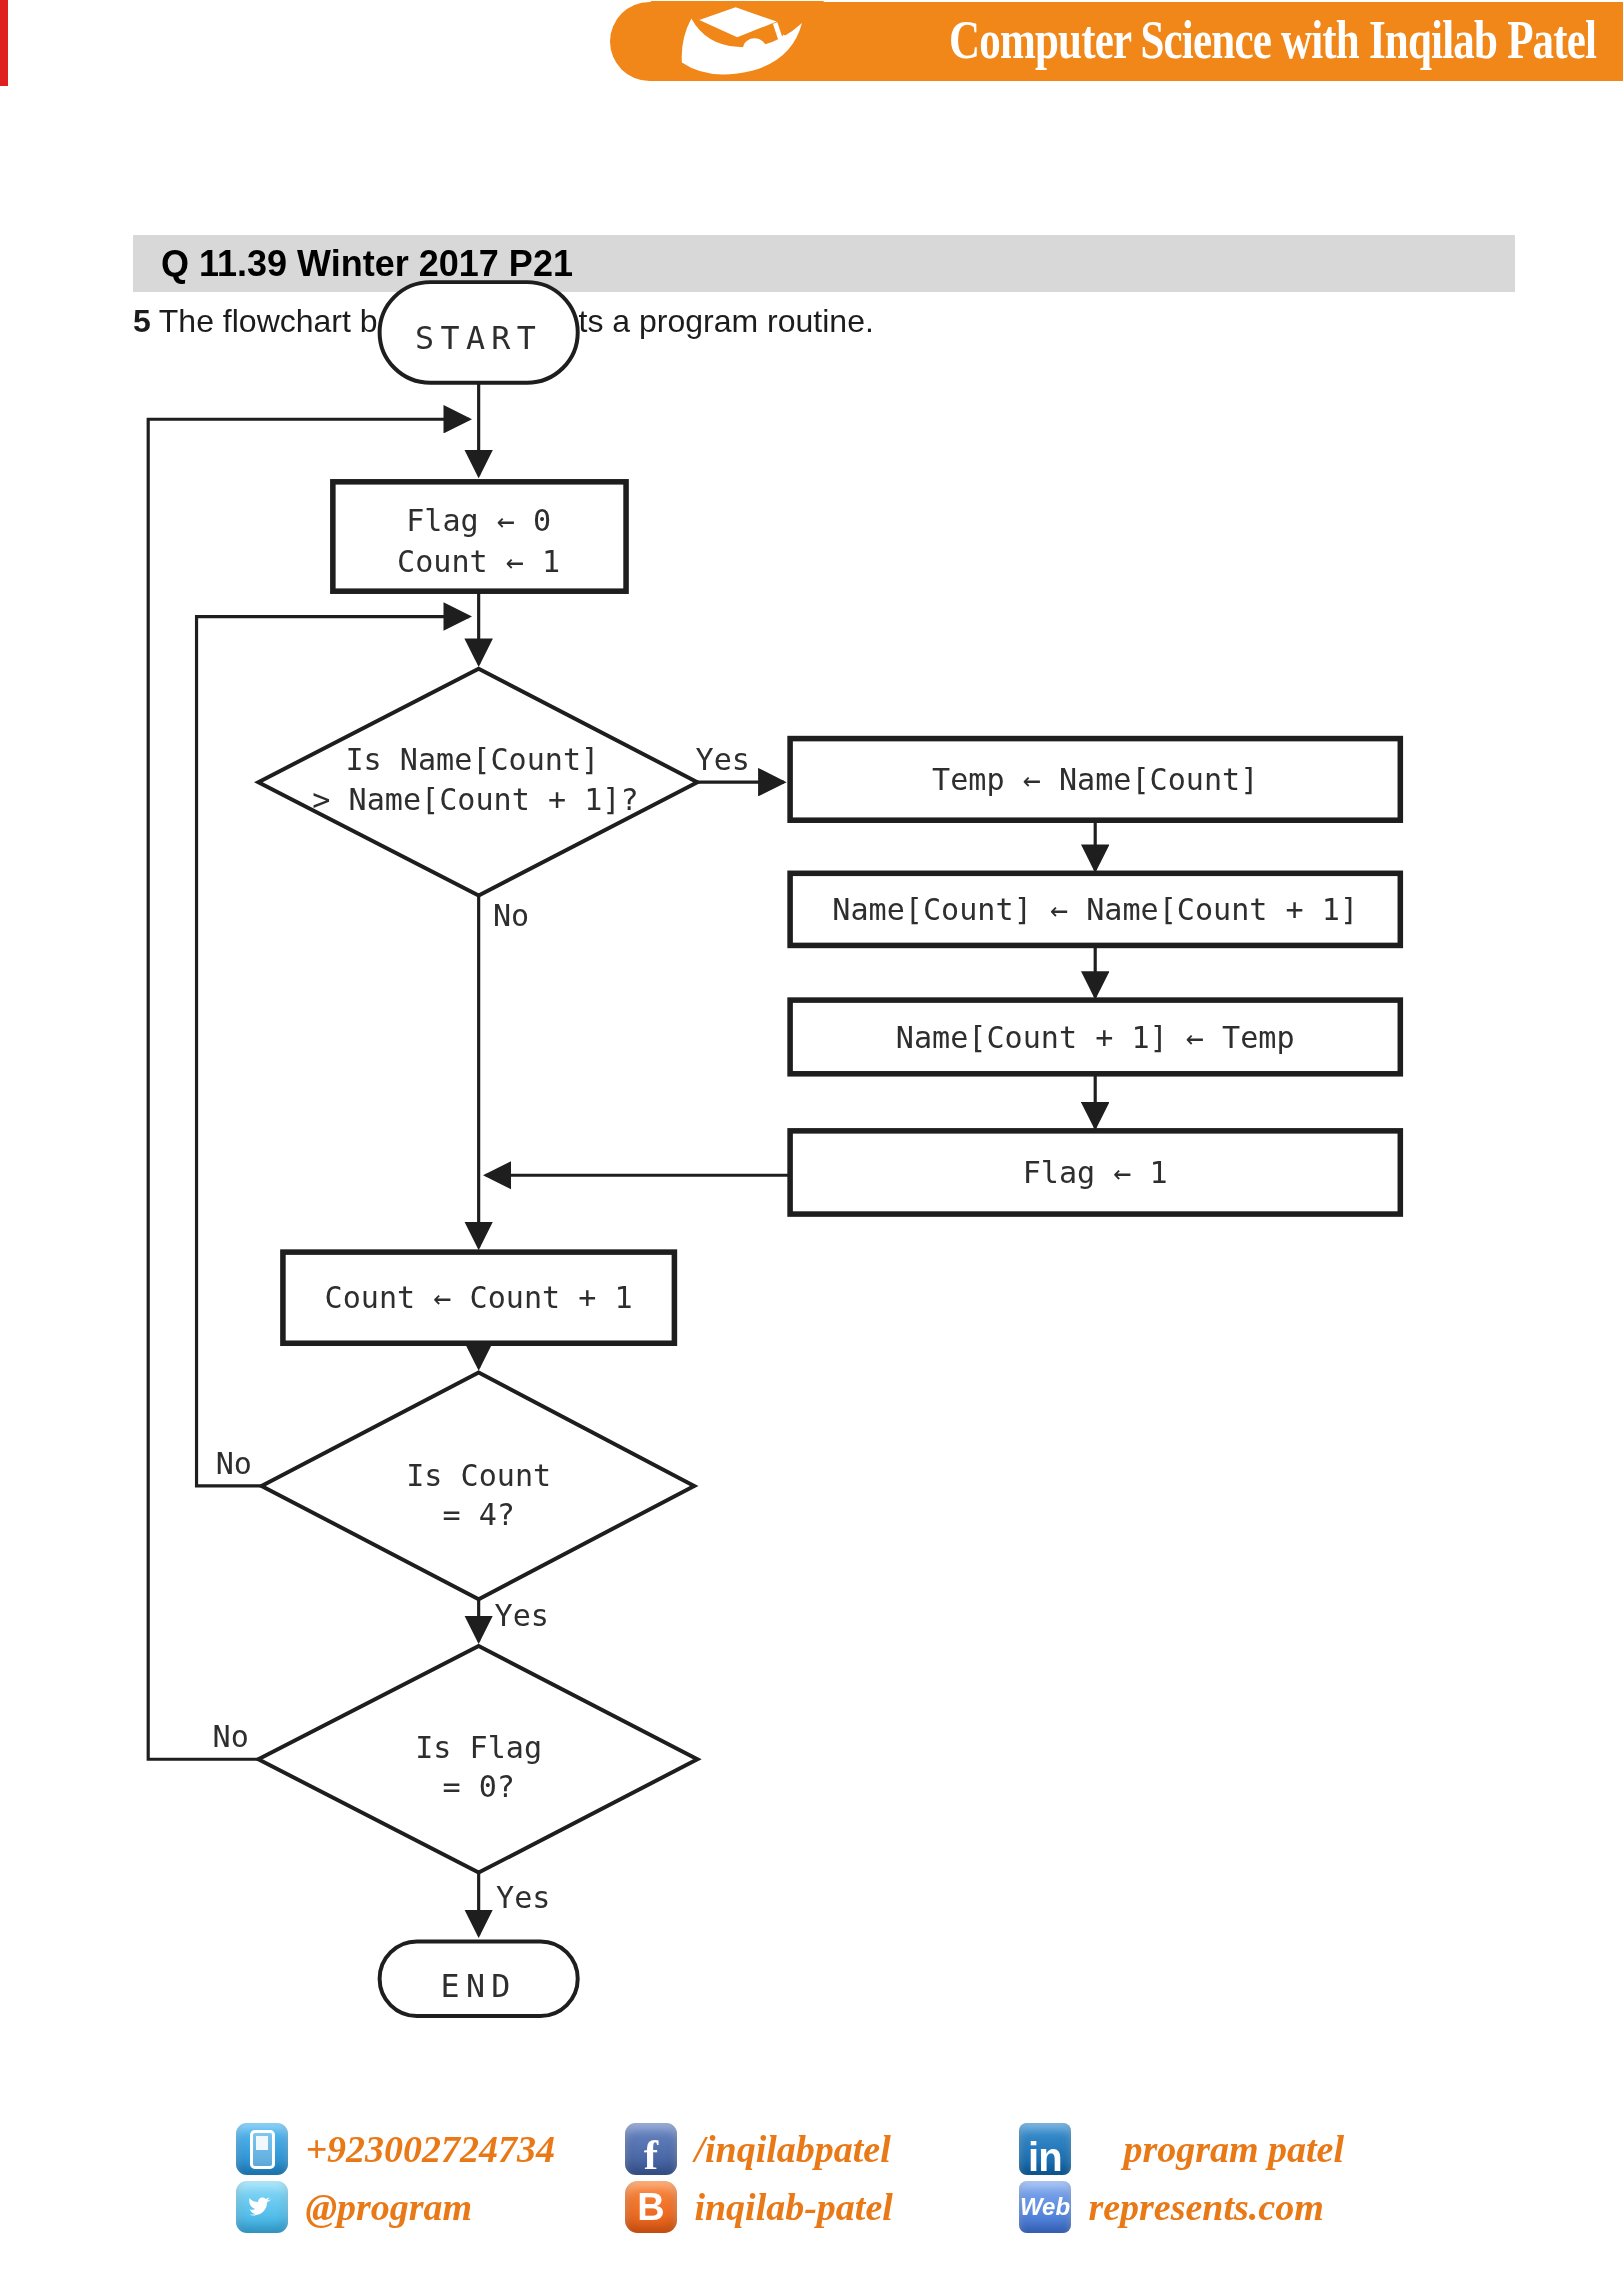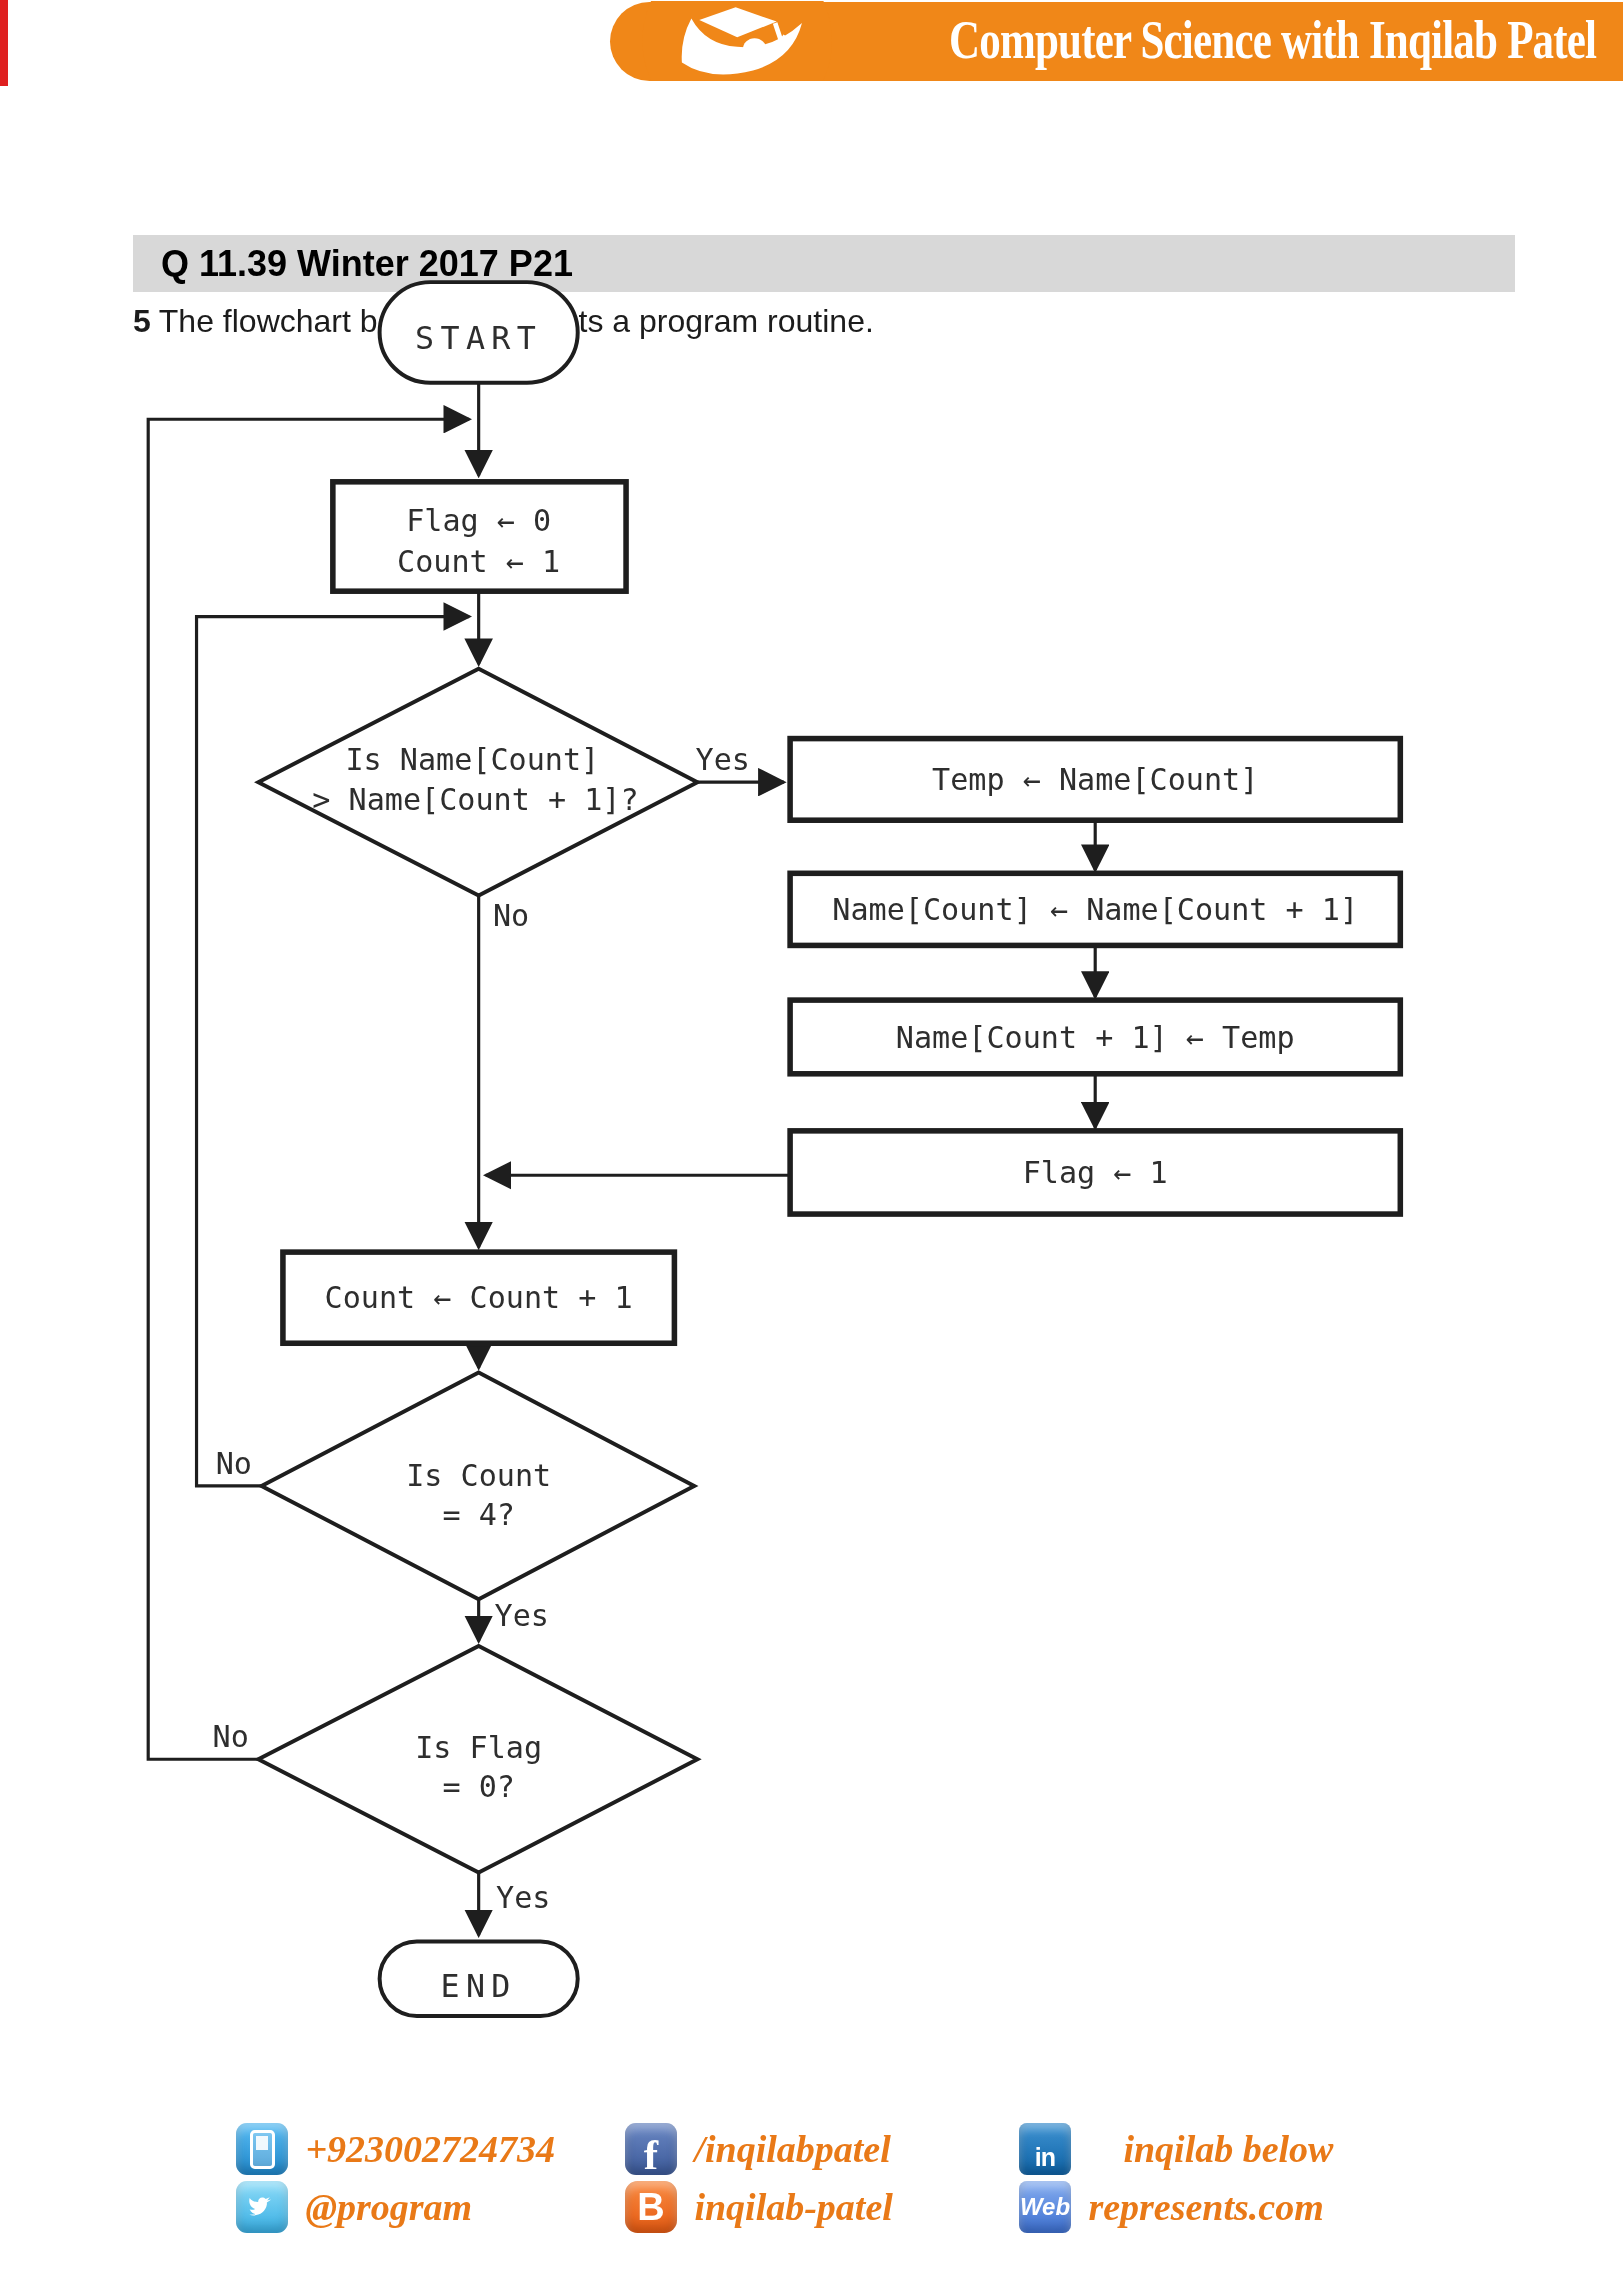--- a/index.html
+++ b/index.html
@@ -37,21 +37,21 @@
   .cicon{width:52px;height:52px;border-radius:11px;display:flex;align-items:center;justify-content:center;
          color:#fff;box-shadow:inset 0 -6.3px 11px rgba(0,0,0,.18), inset 0 6.3px 8px rgba(255,255,255,.35);}
   .cicon.phone{background:linear-gradient(#59bdf4,#1f86c9);}
   .cicon.twitter{background:linear-gradient(#8edcf8,#38aee3);}
   .cicon.facebook{background:linear-gradient(#6b88c4,#3b5998);}
   .cicon.blogger{background:linear-gradient(#f98b42,#e55a12);border-radius:12.7px;}
   .cicon.linkedin{background:linear-gradient(#3f93d2,#0e62a5);border-radius:8px;}
   .cicon.web{background:linear-gradient(#86aef0,#3c6fd0);border-radius:8px;}
   .glyph-f{font-family:"Liberation Serif",serif;font-weight:bold;font-size:43px;transform:translateY(4.8px);}
   .glyph-B{font-family:"Liberation Sans",sans-serif;font-weight:bold;font-size:38px;}
-  .glyph-in{font-family:"Liberation Sans",sans-serif;font-weight:bold;font-size:25px;letter-spacing:-0.8px;margin-top:16px;}
+  .glyph-in{font-family:"Liberation Sans",sans-serif;font-weight:bold;font-size:40px;letter-spacing:-0.8px;margin-top:16px;}
   .glyph-Web{font-family:"Liberation Sans",sans-serif;font-weight:bold;font-size:24px;font-style:italic;}
   .phone-glyph{width:19px;height:33px;border:3.2px solid #fff;border-radius:4.8px;background:rgba(255,255,255,.25);position:relative;}
   .phone-glyph:after{content:"";position:absolute;left:3.2px;top:3.2px;right:3.2px;height:14.3px;background:#fff;opacity:.9;}
   .clabel{font-family:"Liberation Serif",serif;font-style:italic;font-weight:bold;
           font-size:38px;color:#e97917;white-space:nowrap;}
 </style>
 </head>
 <body>
 
 <div class="abs red-strip"></div>
@@ -165,21 +165,21 @@
   <div class="cicon blogger">
       <span class="glyph-B">B</span>
     </div>
   <div class="clabel">inqilab-patel</div>
 </div>
 
 <div class="contact" style="left:1019px;top:2123px;">
   <div class="cicon linkedin">
       <span class="glyph-in">in</span>
     </div>
-  <div class="clabel" style="margin-left:35px">inqilab below</div>
+  <div class="clabel" style="margin-left:35px">program patel</div>
 </div>
 <div class="contact" style="left:1019px;top:2181px;">
   <div class="cicon web">
       <span class="glyph-Web">Web</span>
     </div>
   <div class="clabel">represents.com</div>
 </div>
 
 
 </body></html>

